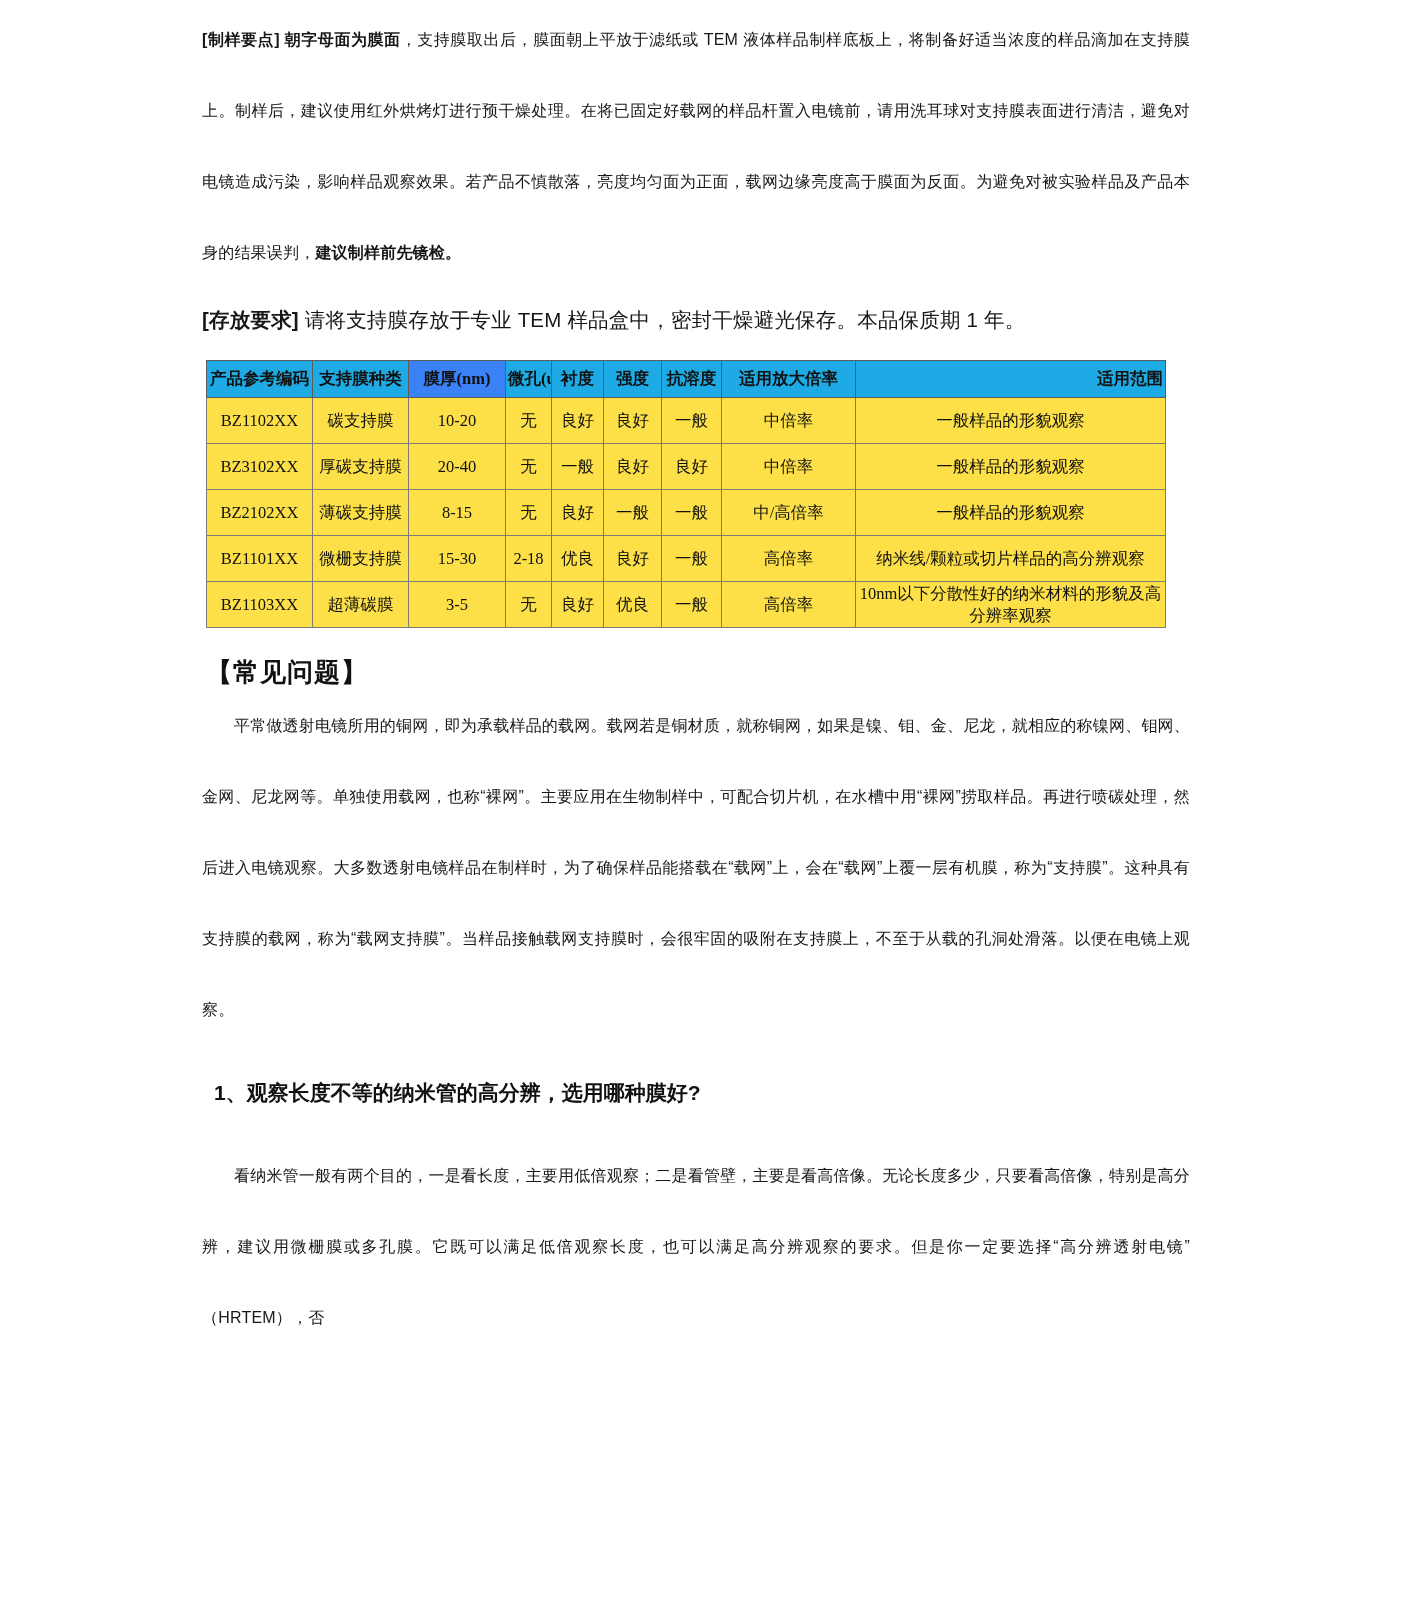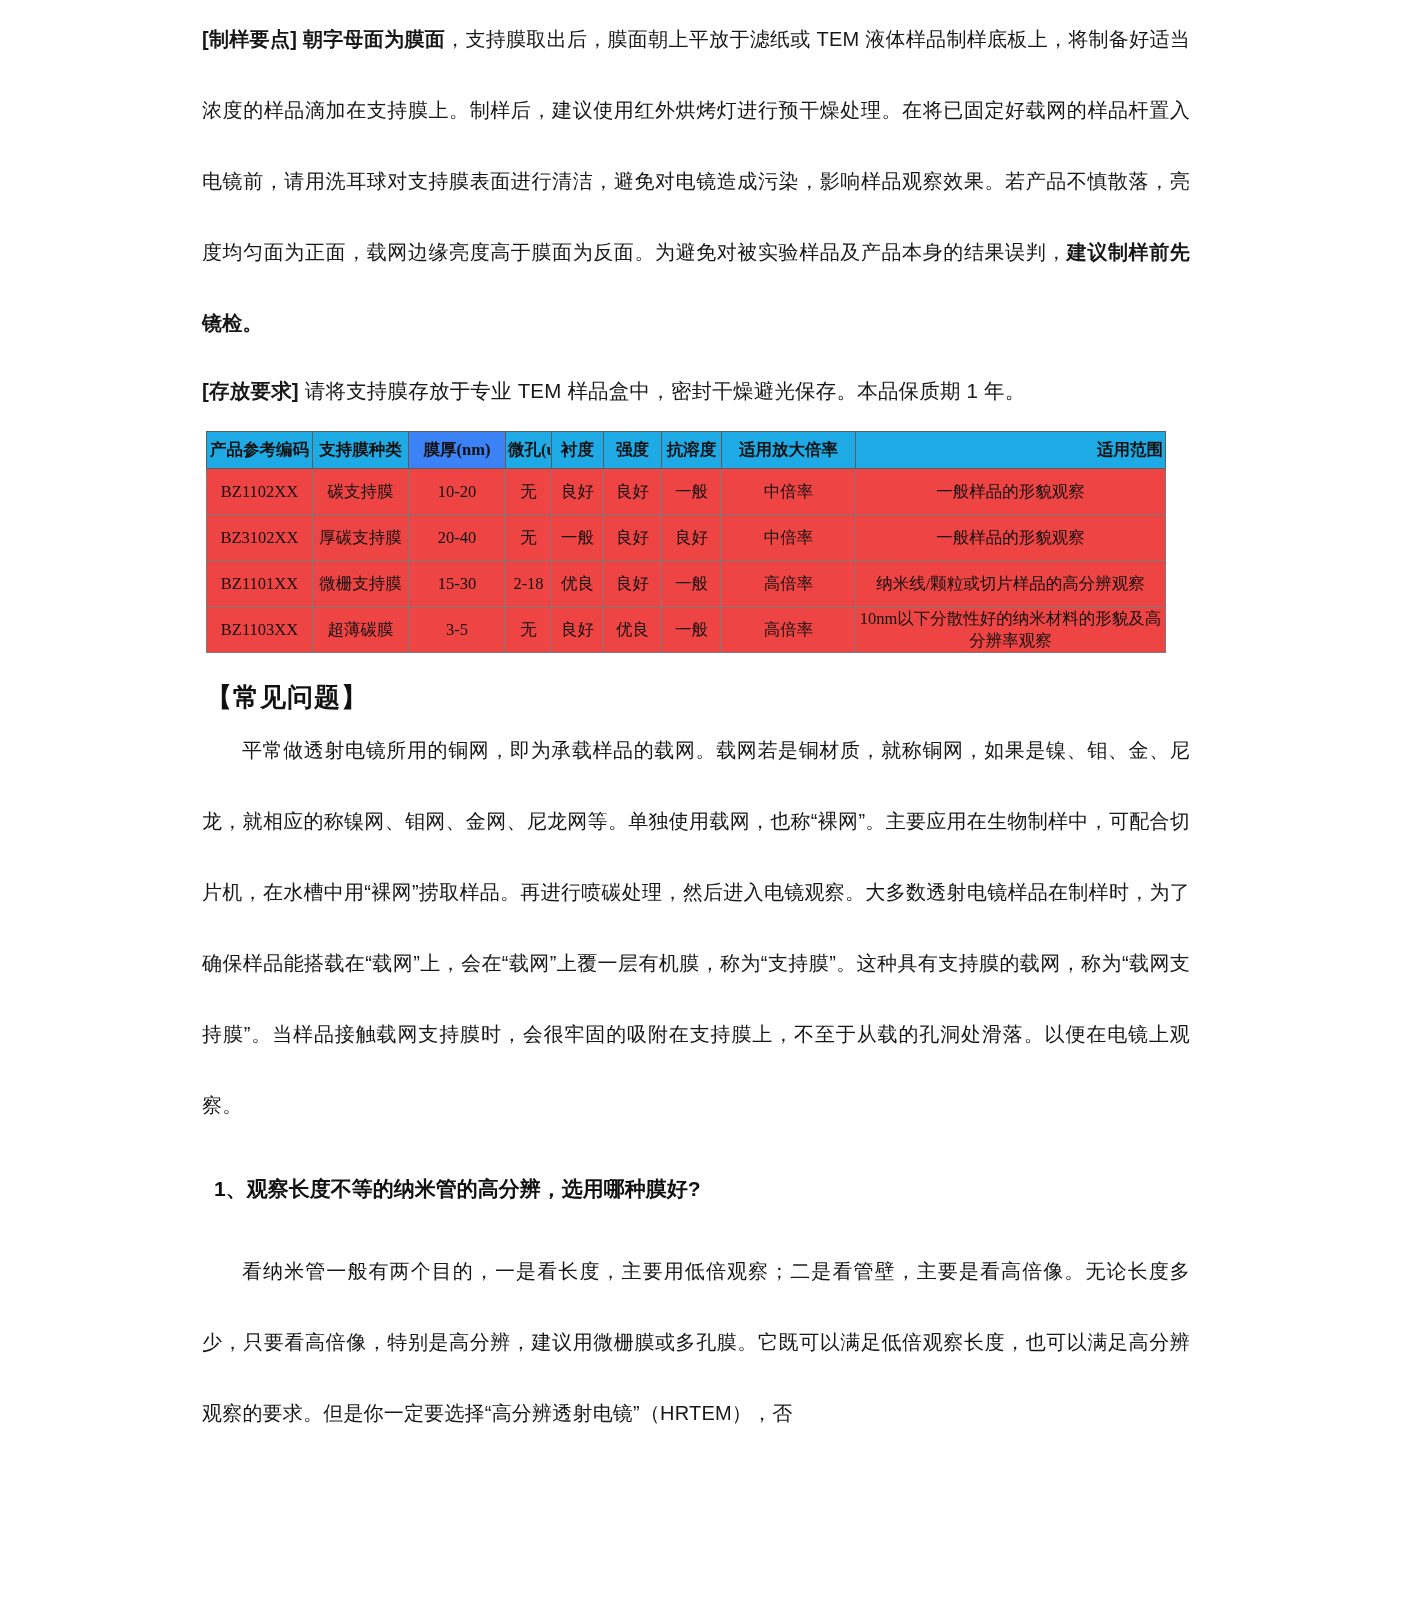--- a/index.html
+++ b/index.html
@@ -18,21 +18,21 @@
   .page {
     position: relative;
     width: 1414px;
     height: 1619px;
     box-sizing: border-box;
     padding: 0 224px 0 202px;
   }
 
   
   .para {
-    font-size: 20px;
+    font-size: 16px;
     line-height: 71px;
     text-align: justify;
     text-justify: inter-ideograph;
     letter-spacing: 0.2px;
     margin: 0;
     color: #171717;
   }
   .para.first-block { margin-top: 4px; }
   .para b, .para .bold { font-weight: 700; }
   .indent { text-indent: 2em; }
@@ -67,21 +67,21 @@
     background: #1eaae4;
     color: #111111;
     font-weight: 700;
     height: 36px;
     line-height: 36px;
     border-color: #5c5c5c;
     margin-top: 10px;
   }
   .spec-table tbody td {
     height: 45px;
-    background: #ef4444;
+    background: #fde047;
   }
   .spec-table tbody td.wrapcell {
     white-space: normal;
     line-height: 22px;
     font-size: 16.5px;
   }
   
   col.c0 { width: 106px; }
   col.c1 { width: 96px; }
   col.c2 { width: 97px; }
@@ -163,20 +163,31 @@
         <td>厚碳支持膜</td>
         <td>20-40</td>
         <td>无</td>
         <td>一般</td>
         <td>良好</td>
         <td>良好</td>
         <td>中倍率</td>
         <td class="wrapcell">一般样品的形貌观察</td>
       </tr>
       <tr>
+        <td>BZ2102XX</td>
+        <td>薄碳支持膜</td>
+        <td>8-15</td>
+        <td>无</td>
+        <td>良好</td>
+        <td>一般</td>
+        <td>一般</td>
+        <td>中/高倍率</td>
+        <td class="wrapcell">一般样品的形貌观察</td>
+      </tr>
+      <tr>
         <td>BZ1101XX</td>
         <td>微栅支持膜</td>
         <td>15-30</td>
         <td>2-18</td>
         <td>优良</td>
         <td>良好</td>
         <td>一般</td>
         <td>高倍率</td>
         <td class="wrapcell">纳米线/颗粒或切片样品的高分辨观察</td>
       </tr>

